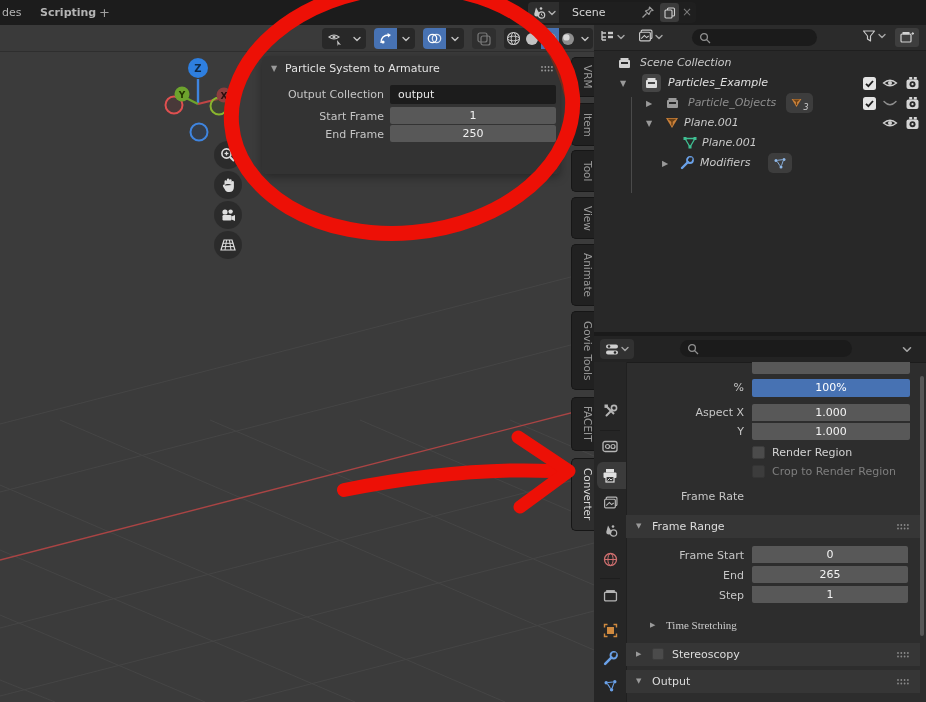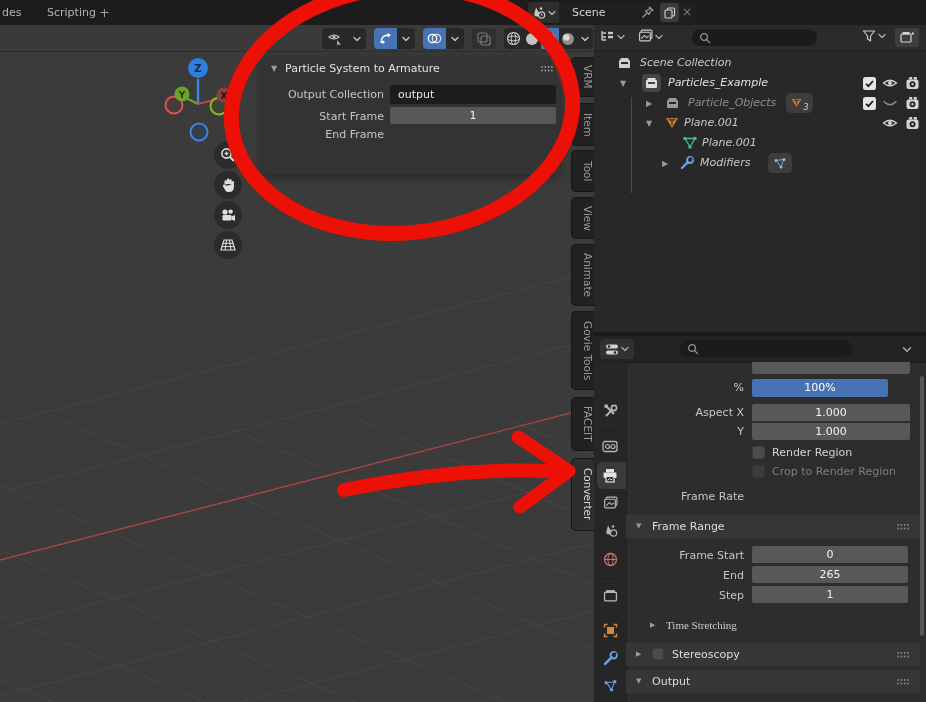--- a/index.html
+++ b/index.html
@@ -209,34 +209,35 @@
           <circle cx="5.3" cy="5.5" r="0.9"></circle>
           <circle cx="8.6" cy="5.5" r="0.9"></circle>
           <circle cx="11.9" cy="5.5" r="0.9"></circle>
         </g>
     </svg>
     <div class="ab plabel" style="left:0;top:32px;width:122px;">Output Collection</div>
     <div class="ab field" style="left:128px;top:29px;width:166px;height:19px;background:#1c1c1c;text-align:left;padding-left:8px;width:158px;line-height:19px;color:#e8e8e8;">output</div>
     <div class="ab plabel" style="left:0;top:54px;width:122px;">Start Frame</div>
     <div class="ab field" style="left:128px;top:51px;width:166px;height:17px;">1</div>
     <div class="ab plabel" style="left:0;top:72px;width:122px;">End Frame</div>
+    <div class="ab field" style="left:128px;top:69px;width:166px;height:17px;">250</div>
   </div>
 
   <div class="ab vtab" style="top:57px;height:40px;">VRM</div>
   <div class="ab vtab" style="top:103px;height:43px;">Item</div>
   <div class="ab vtab" style="top:150px;height:42px;">Tool</div>
   <div class="ab vtab" style="top:197px;height:42px;">View</div>
   <div class="ab vtab" style="top:244px;height:62px;">Animate</div>
   <div class="ab vtab" style="top:311px;height:79px;">Govie Tools</div>
   <div class="ab vtab" style="top:397px;height:54px;">FACEIT</div>
   <div class="ab vtab active" style="top:458px;height:73px;">Converter</div>
 
   <div class="ab" id="topbar">
     <span class="ab wtab" style="left:2px;">des</span>
-    <span class="ab wtab" style="left:47px;">Scripting</span>
+    <span class="ab wtab" style="left:40px;font-weight:bold;">Scripting</span>
     <span class="ab wtab" style="left:99px;font-size:13px;color:#9f9f9f;">+</span>
 
     <div class="ab widget" style="left:528px;width:168px;">
       <div class="wicon-btn ab" style="left:0;top:0;">
         <svg width="15" height="14" viewBox="0 0 15 14">
           <path d="M5 1.5 L8.5 7.5 Q8.8 10.5 6 10.5 Q2.8 10.5 3.4 7.5 Z" fill="#c9c9c9"></path>
           <circle cx="10.5" cy="9" r="3.2" stroke="#c9c9c9" fill="none" stroke-width="1.2"></circle>
           <path d="M10.5 7.6 V9 L11.7 9.8" stroke="#c9c9c9" fill="none" stroke-width="1"></path>
           <circle cx="10" cy="2.5" r="1.3" fill="#c9c9c9"></circle>
         </svg>
@@ -543,21 +544,21 @@
       </div>
       <div class="ab ptab" style="top:339px;">
         
       </div>
     </div>
 
     <div class="ab" id="pcontent">
       <div class="ab" style="left:126px;top:0;width:158px;height:12px;background:#585858;border-radius:0 0 2px 2px;"></div>
 
       <div class="ab plabel" style="left:0;top:19px;width:118px;">%</div>
-      <div class="ab" style="left:126px;top:17px;width:136px;height:18px;background:#4772b3;border-radius:2px;text-align:center;line-height:18px;color:#fff;">100%</div>
+      <div class="ab" style="left:126px;top:17px;width:158px;height:18px;background:#4772b3;border-radius:2px;text-align:center;line-height:18px;color:#fff;">100%</div>
 
       <div class="ab plabel" style="left:0;top:44px;width:118px;">Aspect X</div>
       <div class="ab pfield" style="left:126px;top:42px;width:158px;height:17px;border-radius:2px 2px 0 0;">1.000</div>
       <div class="ab plabel" style="left:0;top:63px;width:118px;">Y</div>
       <div class="ab pfield" style="left:126px;top:61px;width:158px;height:17px;border-radius:0 0 2px 2px;">1.000</div>
 
       <div class="ab cb" style="left:126px;top:84px;"></div>
       <span class="ab" style="left:146px;top:84px;color:#d2d2d2;">Render Region</span>
       <div class="ab cb" style="left:126px;top:103px;opacity:.5;"></div>
       <span class="ab dim" style="left:146px;top:103px;color:#7e7e7e;">Crop to Render Region</span>

